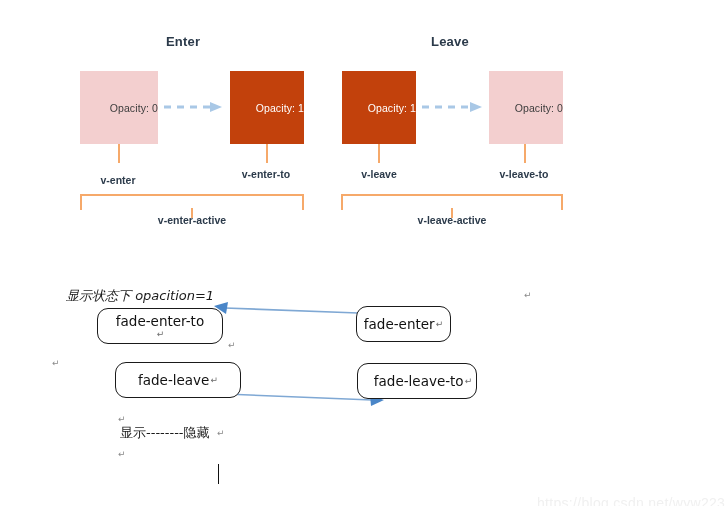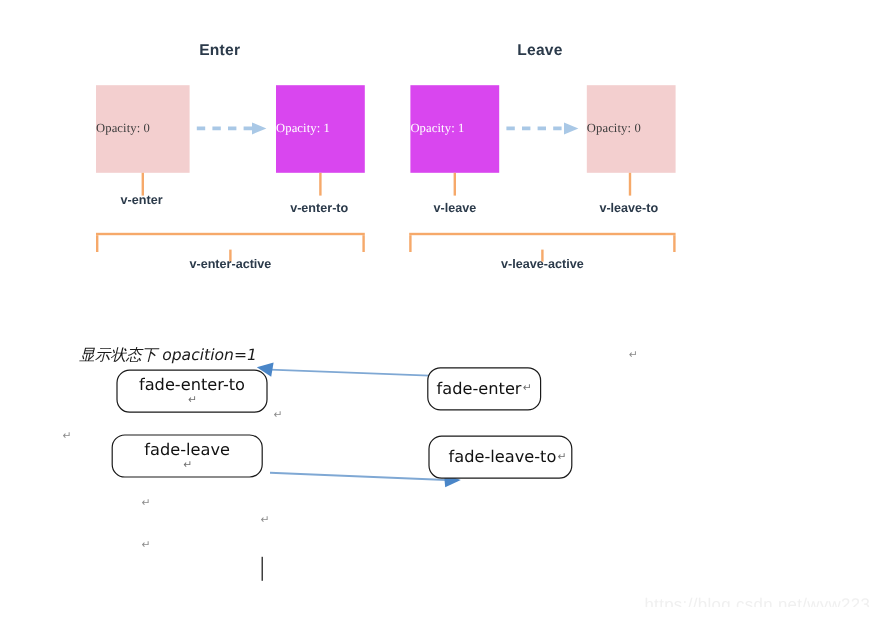--- a/index.html
+++ b/index.html
@@ -25,31 +25,30 @@
     font-size: 13px;
     font-weight: bold;
     color: #2b3a4a;
     letter-spacing: 0.2px;
     white-space: nowrap;
   }
   .op-box {
     position: absolute;
     display: flex;
     align-items: center;
-    justify-content: flex-start;
+    justify-content: flex-end;
     font-size: 10.5px;
     letter-spacing: 0.1px;
-    font-family: Liberation Serif, serif;
   }
   .op-box.light {
     background: #f3cfcf;
     color: #3d3d3d;
   }
   .op-box.solid {
-    background: #d946ef;
+    background: #c2410c;
     color: #ffffff;
   }
   .stem {
     position: absolute;
     width: 2px;
     background: #f6a96a;
   }
   .tag-label {
     position: absolute;
     font-size: 10.5px;
@@ -154,21 +153,21 @@
     <path d="M46 2 L58 7 L46 12 Z" fill="#a9c8e6"></path>
   </svg>
 
   <div class="op-box solid" style="left:198px; top:71px; width:74px; height:73px;">
     <span>Opacity: 1</span>
   </div>
 
   <div class="stem" style="left:86px; top:144px; height:19px;"></div>
   <div class="stem" style="left:234px; top:144px; height:19px;"></div>
 
-  <div class="tag-label" style="left:26px; top:161px; width:120px;">v-enter</div>
+  <div class="tag-label" style="left:26px; top:174px; width:120px;">v-enter</div>
   <div class="tag-label" style="left:174px; top:168px; width:120px;">v-enter-to</div>
 
   <div class="bracket" style="left:48px; top:196px; width:224px; height:14px;"></div>
   <div class="bracket-stem" style="left:159px; top:208px; height:10px;"></div>
   <div class="tag-label" style="left:100px; top:214px; width:120px;">v-enter-active</div>
 
   <div class="diag-title" style="left:399px; top:34px;">Leave</div>
 
   <div class="op-box solid" style="left:310px; top:71px; width:74px; height:73px;">
     <span>Opacity: 1</span>
@@ -209,34 +208,35 @@
   <div class="rbox" style="left:65px; top:308px; width:126px; height:36px;flex-direction:column;">
     <span>fade-enter-to</span>
       <span class="pilcrow">↵</span>
   </div>
 
   <div class="rbox" style="left:324px; top:306px; width:95px; height:36px;">
     <span>fade-enter</span>
       <span class="pilcrow">↵</span>
   </div>
 
-  <div class="rbox" style="left:61px; top:362px; width:126px; height:36px;flex-direction:column;">
+  <div class="rbox" style="left:83px; top:362px; width:126px; height:36px;">
     <span>fade-leave</span>
       <span class="pilcrow">↵</span>
   </div>
 
   <div class="rbox" style="left:325px; top:363px; width:120px; height:36px;padding-left:12px;">
     <span>fade-leave-to</span>
       <span class="pilcrow">↵</span>
   </div>
 
   <span class="stray-mark" style="left:196px; top:340px;">↵</span>
   <span class="stray-mark" style="left:20px; top:358px;">↵</span>
   <span class="stray-mark" style="left:86px; top:414px;">↵</span>
   <span class="stray-mark" style="left:86px; top:449px;">↵</span>
 
+  <div class="cn-text" style="left:88px; top:424px;">显示--------隐藏</div>
   <span class="stray-mark" style="left:185px; top:428px;">↵</span>
 
   <div class="caret" style="left:186px; top:464px; height:20px;"></div>
 
   <div class="watermark" style="left:505px; top:495px;">https://blog.csdn.net/wyw223</div>
 
 </div>
 
 </body></html>

